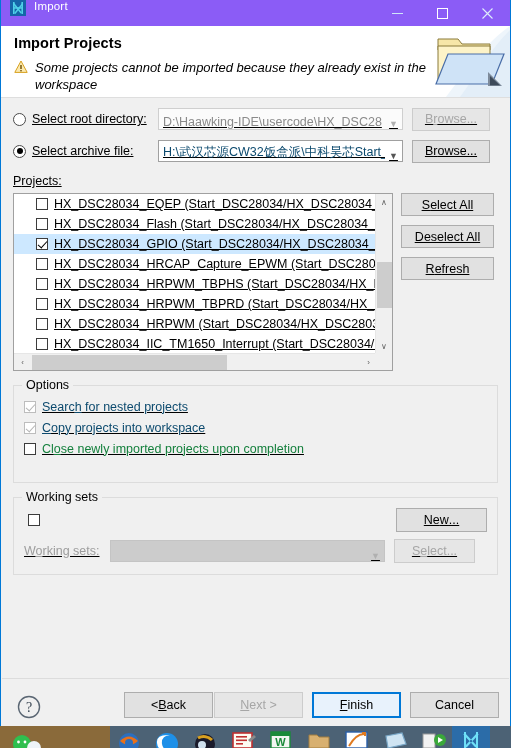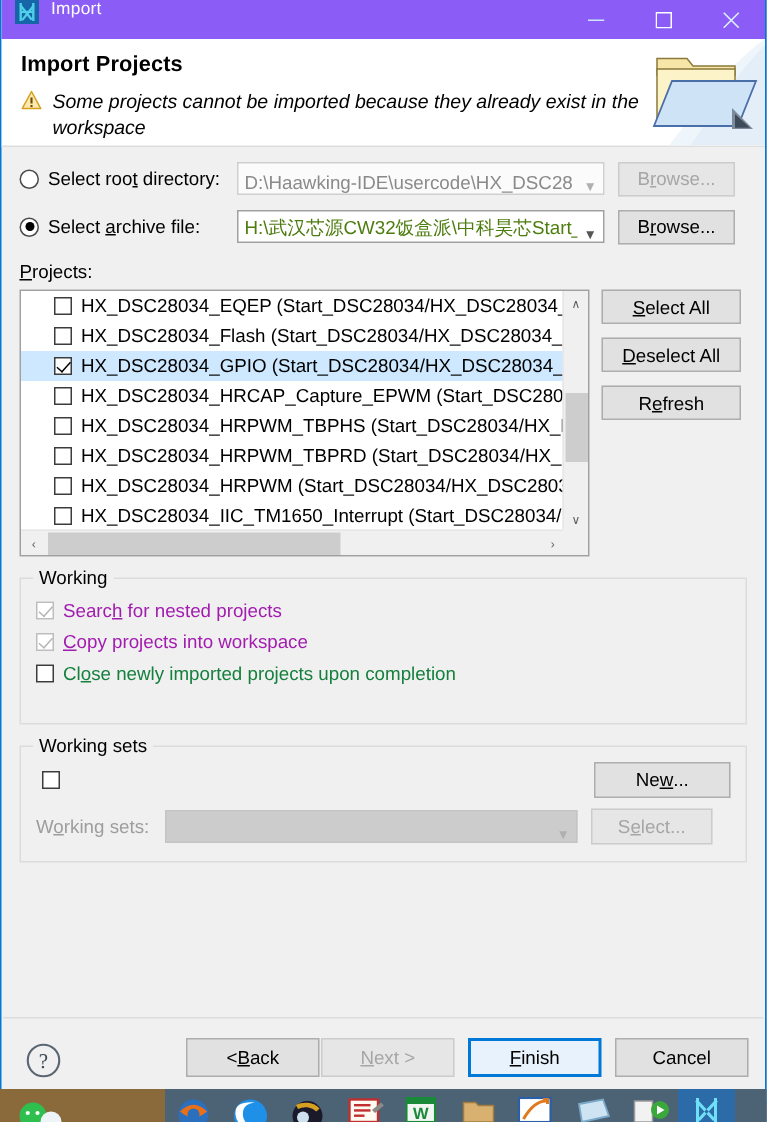--- a/index.html
+++ b/index.html
@@ -77,21 +77,21 @@
     font-style: italic;
   }
   #header-deco {
     position: absolute;
     right: 0; top: 0;
     width: 84px; height: 71px;
     overflow: hidden;
   }
 
   
-  #body { padding: 0 12px; position: relative; }
+  #body { padding: 0 12px; position: relative; text-decoration: underline; }
 
   .row {
     display: flex;
     align-items: center;
     height: 22px;
     margin-top: 10px;
   }
   .radio-wrap { display: flex; align-items: center; width: 145px; flex: 0 0 auto; }
   .radio {
     width: 13px; height: 13px;
@@ -119,21 +119,21 @@
     background: #fff;
     display: flex;
     align-items: flex-end;
     position: relative;
     flex: 0 0 auto;
   }
   .combo.disabled { border-color: #cfcfcf; background: #fbfbfb; }
   .combo .ctext {
     font-size: 12.5px;
     padding-left: 4px;
-    color: #4d7c0f;
+    color: #0c4a6e;
     white-space: nowrap;
     overflow: hidden;
     flex: 1 1 auto;
   }
   .combo.disabled .ctext { color: #8a8a8a; }
   .combo .carrow {
     width: 17px;
     text-align: center;
     font-size: 9px;
     color: #555;
@@ -270,21 +270,21 @@
     font-size: 12.5px;
     color: #000;
   }
   .chkrow {
     display: flex;
     align-items: center;
     height: 21px;
     font-size: 12.5px;
     color: #15803d;
   }
-  .chkrow.dis { color: #a21caf; }
+  .chkrow.dis { color: #0c4a6e; }
 
   #working-row1 { display: flex; align-items: center; justify-content: space-between; height: 24px; }
   #working-row2 { display: flex; align-items: center; margin-top: 8px; height: 22px; }
   #ws-label { font-size: 12.5px; color: #9d9d9d; width: 86px; flex: 0 0 auto; }
 
   
   #footer {
     position: absolute;
     left: 1px; right: 1px; bottom: 0;
     height: 57px;
@@ -483,21 +483,21 @@
           </div>
         <div class="btn">
             <span>R</span>
             <u class="acc">e</u>
             <span>fresh</span>
           </div>
       </div>
     </div>
 
     <div class="group" style="height:98px;">
-      <span class="glegend">Working</span>
+      <span class="glegend">Options</span>
       <div id="options-items">
           <div class="chkrow dis">
             <span class="cbx checked dis"></span>
             <span><span>Searc</span><u class="acc">h</u><span> for nested projects</span></span>
           </div>
           <div class="chkrow dis">
             <span class="cbx checked dis"></span>
             <span><span></span><u class="acc">C</u><span>opy projects into workspace</span></span>
           </div>
           <div class="chkrow">

